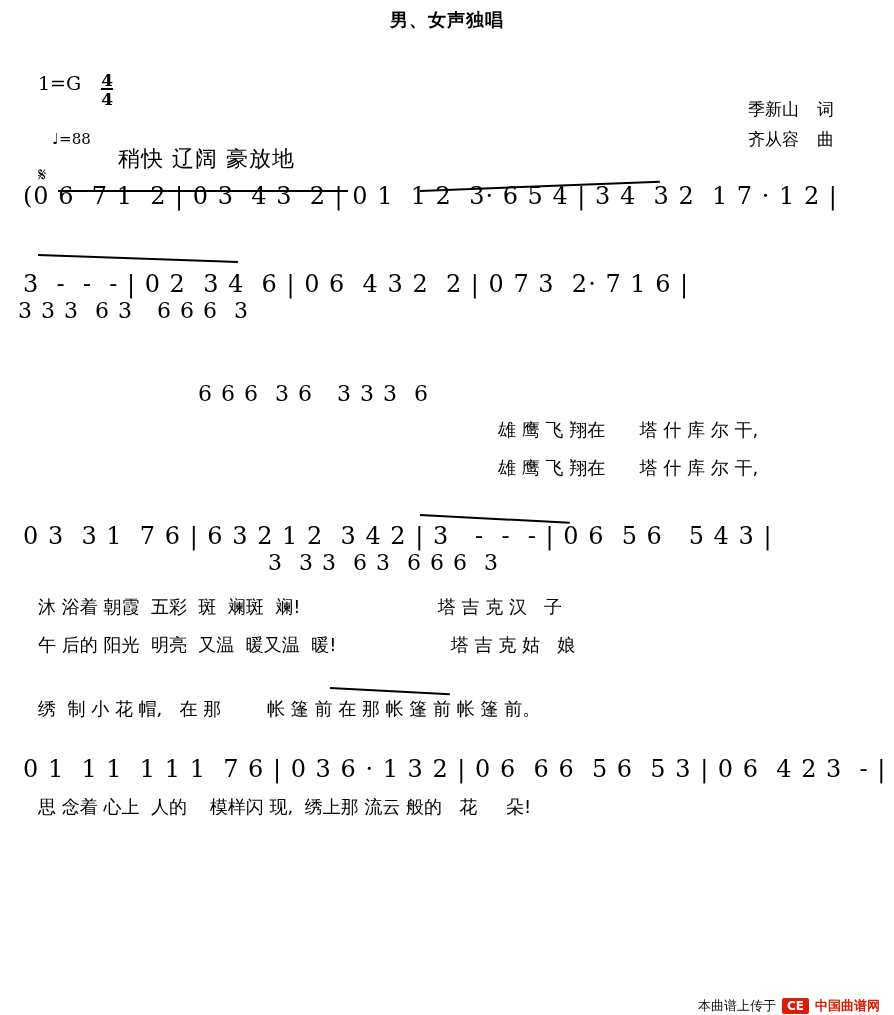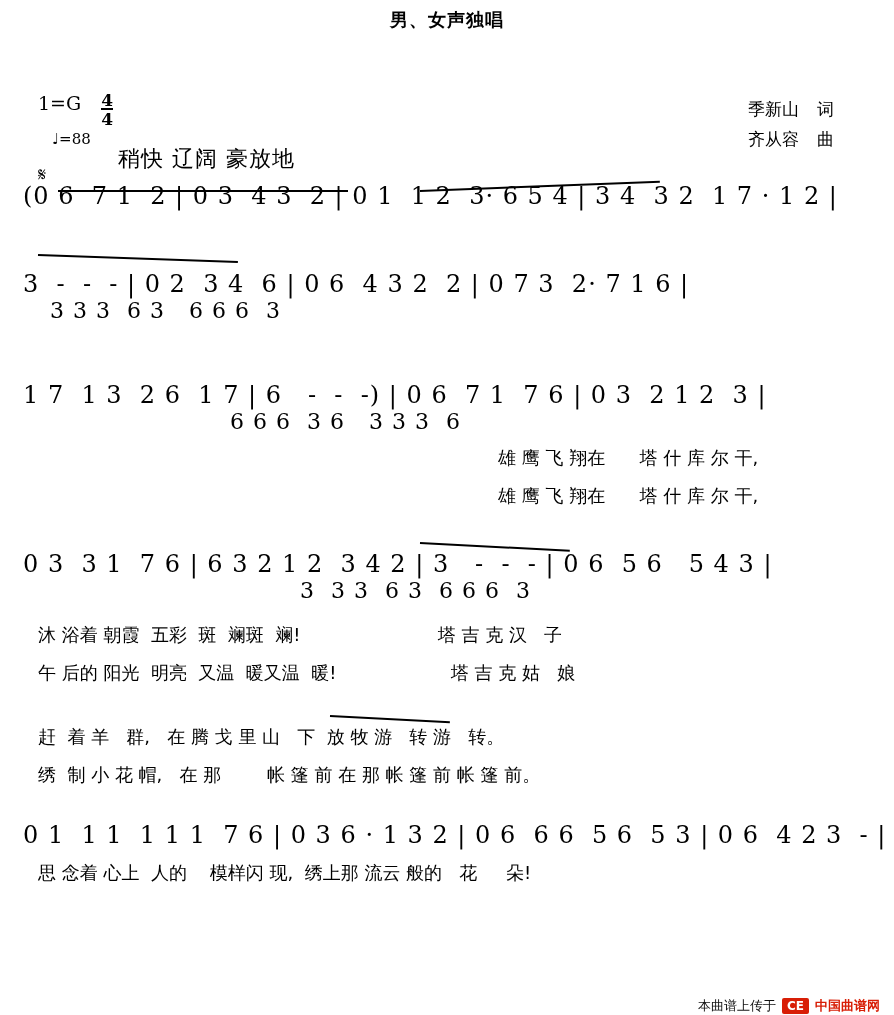--- a/index.html
+++ b/index.html
@@ -25,21 +25,21 @@
   }
   .subtitle{
     text-align:center;
     font-size:18px;
     font-family:"DejaVu Sans", sans-serif;
     font-weight:bold;
     margin-top:8px;
     letter-spacing:1px;
   }
   .meta-left{
-    position:absolute;left:38px;top:84px;
+    position:absolute;left:38px;top:64px;
     font-size:19px;font-family:"DejaVu Serif", serif;
   }
   .key{display:inline-block;vertical-align:top;}
   .timesig{
     display:inline-block;vertical-align:top;
     margin-left:14px;text-align:center;line-height:0.95;
     font-size:17px;font-weight:bold;
   }
   .timesig .num{display:block;}
   .timesig .den{display:block;border-top:2px solid #000;padding-top:1px;}
@@ -70,21 +70,21 @@
 
   
   .mline{
     margin:0 23px;
     font-family:"DejaVu Serif", serif;
     font-size:24px;
     white-space:pre;
     letter-spacing:1px;
   }
   .sub{
-    margin:0 50px;
+    margin:0 18px;
     font-family:"DejaVu Serif", serif;
     font-size:22px;
     white-space:pre;
     letter-spacing:1px;
   }
 
   .footer{
     position:absolute;right:14px;bottom:8px;
     font-family:"DejaVu Sans", sans-serif;
     font-size:13px;color:#111;
@@ -134,37 +134,35 @@
     <div class="mline">(0 6  7 1  2 | 0 3  4 3  2 | 0 1  1 2  3· 6 5 4 | 3 4  3 2  1 7 · 1 2 |</div>
   </div>
 
   <div style="position:relative;margin-top:60px;">
     <div class="beam" style="left:38px;top:-16px;width:200px;transform:rotate(2deg);"></div>
     <div class="mline">3  -  -  - | 0 2  3 4  6 | 0 6  4 3 2  2 | 0 7 3  2· 7 1 6 |</div>
     <div class="sub">3 3 3  6 3   6 6 6  3</div>
   </div>
 
   <div style="position:relative;margin-top:58px;">
-    <div class="mline">1 7  1 3  2 6  1 7 | 6   -  -  -) | 0 6  7 1  7 6 | 0 3  2 1 2  3 |</div>
     <div class="sub" style="padding-left:180px;">6 6 6  3 6   3 3 3  6</div>
     <div class="lyrics" style="padding-left:460px;">雄 鹰 飞 翔在      塔 什 库 尔 干,</div>
     <div class="lyrics" style="padding-left:460px;">雄 鹰 飞 翔在      塔 什 库 尔 干,</div>
   </div>
 
   <div style="position:relative;margin-top:40px;">
     <div class="beam" style="left:420px;top:-8px;width:150px;transform:rotate(3deg);"></div>
     <div class="mline">0 3  3 1  7 6 | 6 3 2 1 2  3 4 2 | 3   -  -  - | 0 6  5 6   5 4 3 |</div>
     <div class="sub" style="padding-left:250px;">3  3 3  6 3  6 6 6  3</div>
     <div class="lyrics" style="margin-top:18px;">沐 浴着 朝霞  五彩  斑  斓斑  斓!                        塔 吉 克 汉   子</div>
     <div class="lyrics">午 后的 阳光  明亮  又温  暖又温  暖!                    塔 吉 克 姑   娘</div>
   </div>
 
   <div style="position:relative;margin-top:36px;">
     <div class="beam" style="left:330px;top:-8px;width:120px;transform:rotate(3deg);"></div>
-    <div class="lyrics" style="margin-top:12px;">赶  着 羊   群,   在 腾 戈 里 山   下  放 牧 游   转 游   转。</div>
     <div class="lyrics">绣  制 小 花 帽,   在 那        帐 篷 前 在 那 帐 篷 前 帐 篷 前。</div>
   </div>
 
   <div style="position:relative;margin-top:32px;">
     <div class="mline">0 1  1 1  1 1 1  7 6 | 0 3 6 · 1 3 2 | 0 6  6 6  5 6  5 3 | 0 6  4 2 3  - |</div>
     <div class="lyrics">思 念着 心上  人的    模样闪 现,  绣上那 流云 般的   花     朵!</div>
   </div>
 
   <div class="footer">
     <span>本曲谱上传于</span>

